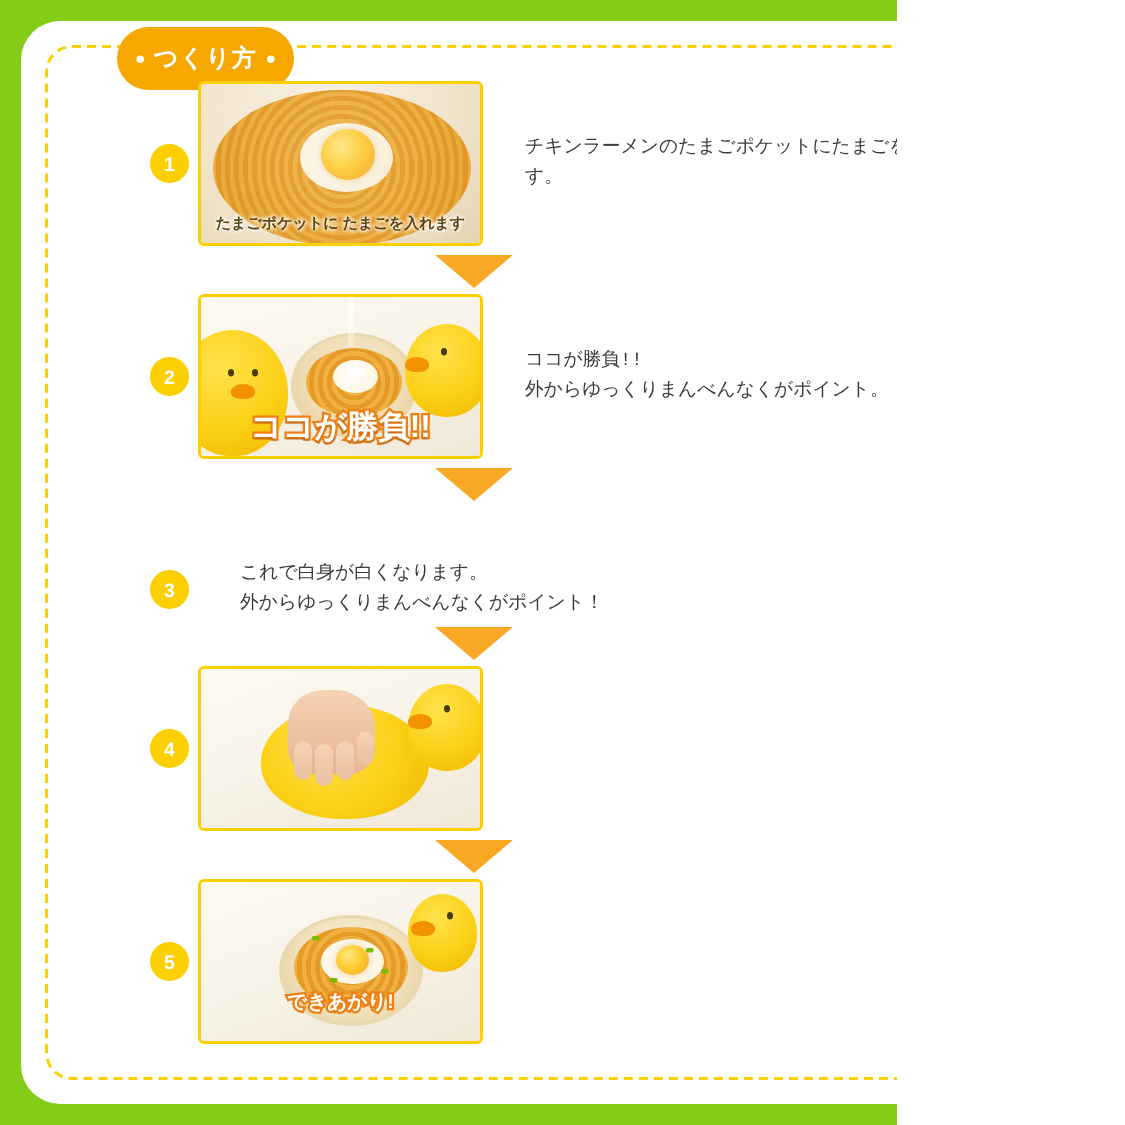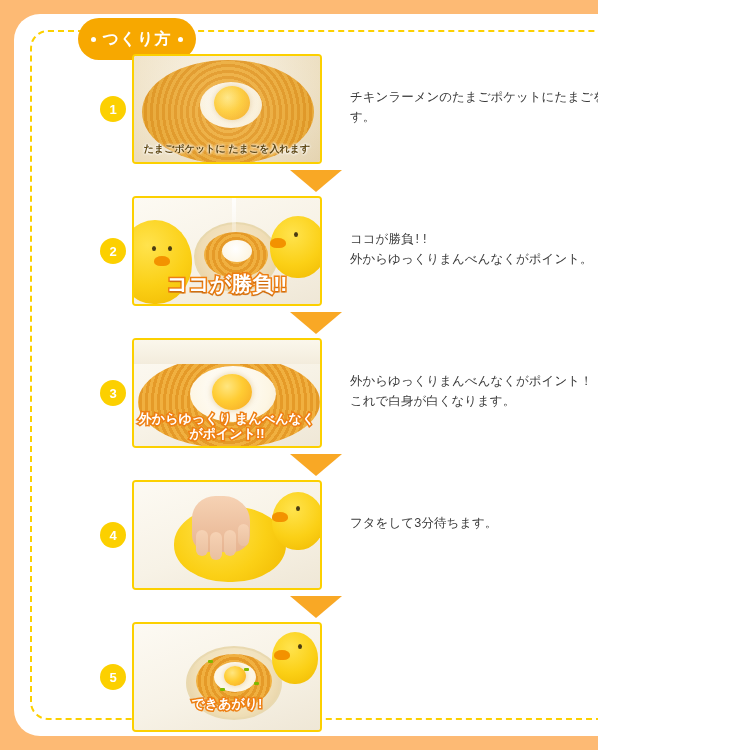--- a/index.html
+++ b/index.html
@@ -5,21 +5,21 @@
   * { box-sizing: border-box; }
   html, body {
     margin: 0; padding: 0;
     width: 750px; height: 750px;
     font-family: "Liberation Sans", sans-serif;
     background: #ffffff;
   }
   #page {
     position: relative;
     width: 598px; height: 750px;
-    background: #fdba74;
+    background: #84cc16;
     overflow: hidden;
   }
   
   #card {
     position: absolute;
     left: 14px; top: 14px;
     width: 722px; height: 722px;
     background: #ffffff;
     border-radius: 26px;
   }
@@ -244,57 +244,43 @@
       </div>
       <div class="caption">
         <span class="cl">ココが勝負!!</span>
         <span class="cl">外からゆっくりまんべんなくがポイント。</span>
       </div>
     </div>
     <div class="arrow"></div>
 
     <div class="step">
       <div class="badge">3</div>
-      <div class="thumb">
-        <div class="photo">
-          <div class="bg-white"></div>
-          <div class="noodle" style="left:4px;top:16px;width:182px;height:92px;"></div>
-          <div class="white-egg" style="left:56px;top:26px;width:86px;height:56px;"></div>
-          <div class="yolk" style="left:78px;top:34px;width:40px;height:36px;"></div>
-          <div style="position:absolute;left:0;top:0;width:190px;height:24px;background:linear-gradient(180deg,#fbf7ec,#f3ecdc);"></div>
-        </div>
-        <div class="ovl-mid" style="bottom:4px;">外からゆっくり
-まんべんなくがポイント!!</div>
-      </div>
       <div class="caption">
+        <span class="cl">これで白身が白くなります。</span>
         <span class="cl">外からゆっくりまんべんなくがポイント！</span>
-        <span class="cl">これで白身が白くなります。</span>
       </div>
     </div>
     <div class="arrow"></div>
 
     <div class="step">
       <div class="badge">4</div>
       <div class="thumb">
         <div class="photo">
           <div class="bg-white"></div>
           <div class="duck-lid" style="left:40px;top:24px;width:112px;height:76px;"></div>
           <div class="duck-lid" style="right:-4px;top:10px;width:52px;height:58px;"></div>
           <div class="duck-beak" style="right:32px;top:30px;"></div>
           <div class="duck-eye" style="right:20px;top:24px;"></div>
           <div class="hand" style="left:58px;top:14px;width:58px;height:56px;"></div>
           <div class="finger" style="left:62px;top:48px;width:12px;height:26px;"></div>
           <div class="finger" style="left:76px;top:50px;width:12px;height:28px;"></div>
           <div class="finger" style="left:90px;top:48px;width:12px;height:26px;"></div>
           <div class="finger" style="left:104px;top:42px;width:11px;height:22px;"></div>
         </div>
         <div class="ovl-plain" style="bottom:6px;"></div>
-      </div>
-      <div class="caption">
-        <span class="cl">フタをして3分待ちます。</span>
       </div>
     </div>
     <div class="arrow"></div>
 
     <div class="step">
       <div class="badge">5</div>
       <div class="thumb">
         <div class="photo">
           <div class="bg-white"></div>
           <div class="bowl" style="left:52px;top:22px;width:96px;height:74px;background:radial-gradient(circle at 50% 40%, #f8efd8 0%, #f0e0b9 60%, #e2c999 100%);border:2px solid #e9d9b0;"></div>

